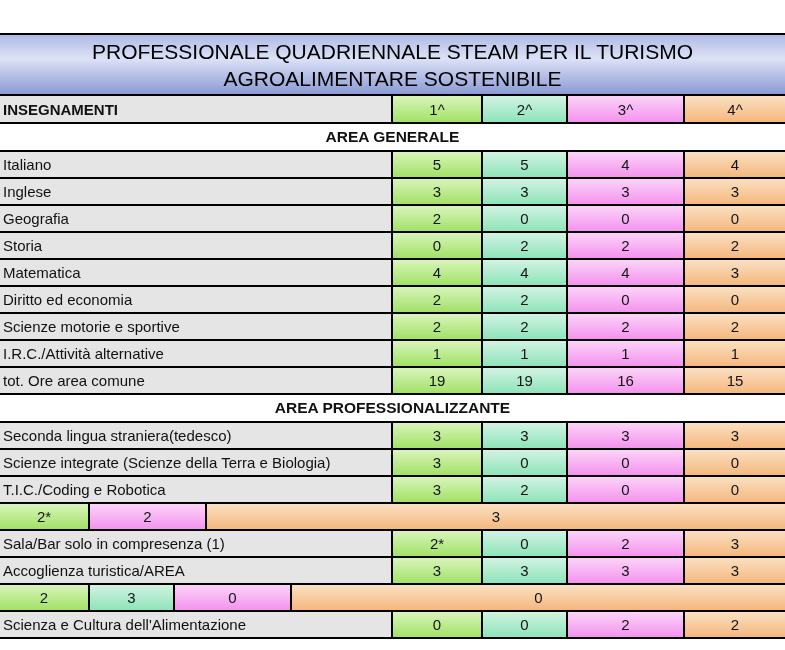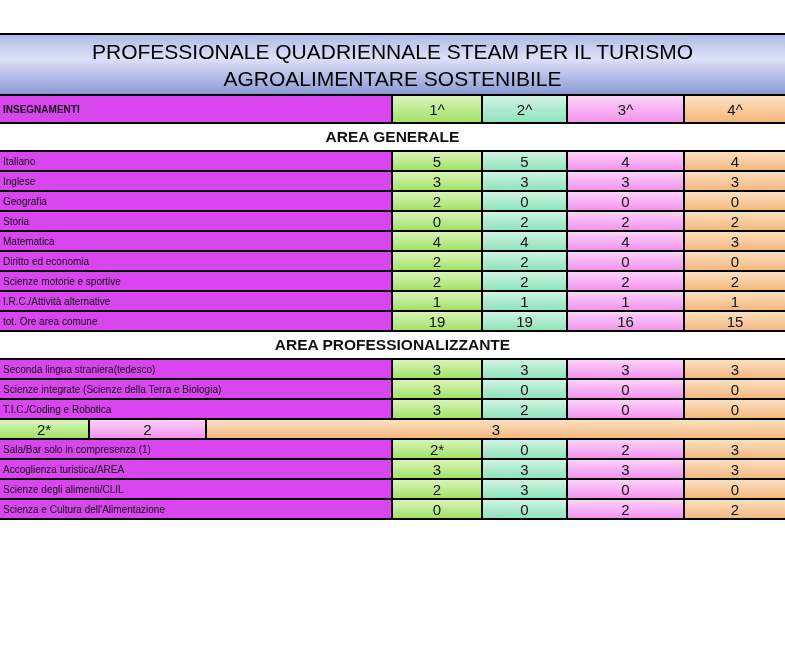--- a/index.html
+++ b/index.html
@@ -20,28 +20,28 @@
     background:linear-gradient(180deg,#aebae6 0%,#dde2f6 40%,#8b9ad4 100%);
     text-align:center;
     padding-top:3px;
   }
   .band .t{
     font-weight:normal;font-size:21px;line-height:27px;color:#000;
     letter-spacing:0px;white-space:nowrap;
   }
 
   
-  .row{display:flex;box-sizing:border-box;border-bottom:2px solid #000;height:20px;}
+  .row{display:flex;box-sizing:border-box;border-bottom:2px solid #000;height:27px;}
   .row.hdr{height:28px;}
   .row.sec{height:28px;}
 
   .c-label{
     box-sizing:border-box;width:393px;border-right:2px solid #000;
     display:flex;align-items:center;padding-left:3px;
-    font-size:10px;background:#d946ef;white-space:nowrap;overflow:hidden;
+    font-size:15px;background:#e5e5e5;white-space:nowrap;overflow:hidden;
   }
   .c-label.bold{font-weight:bold;}
   .cell{
     box-sizing:border-box;border-right:2px solid #000;
     display:flex;align-items:center;justify-content:center;
     font-size:15px;color:#141414;
   }
   .c1{width:90px;background:linear-gradient(180deg,#d9f4bc 0%,#a2e267 100%);}
   .c2{width:85px;background:linear-gradient(180deg,#d2f3e2 0%,#8ee4bb 100%);}
   .c3{width:117px;background:linear-gradient(180deg,#fbd4f8 0%,#f493ee 100%);}
@@ -176,21 +176,20 @@
     <div class="cell c4">3</div>
   </div>
   <div class="row">
     <div class="c-label">Accoglienza turistica/AREA</div>
     <div class="cell c1">3</div>
     <div class="cell c2">3</div>
     <div class="cell c3">3</div>
     <div class="cell c4">3</div>
   </div>
   <div class="row">
-    <div class="c-label">Scienze degli alimenti/CLIL</div>
     <div class="cell c1">2</div>
     <div class="cell c2">3</div>
     <div class="cell c3">0</div>
     <div class="cell c4">0</div>
   </div>
   <div class="row">
     <div class="c-label">Scienza e Cultura dell'Alimentazione</div>
     <div class="cell c1">0</div>
     <div class="cell c2">0</div>
     <div class="cell c3">2</div>

